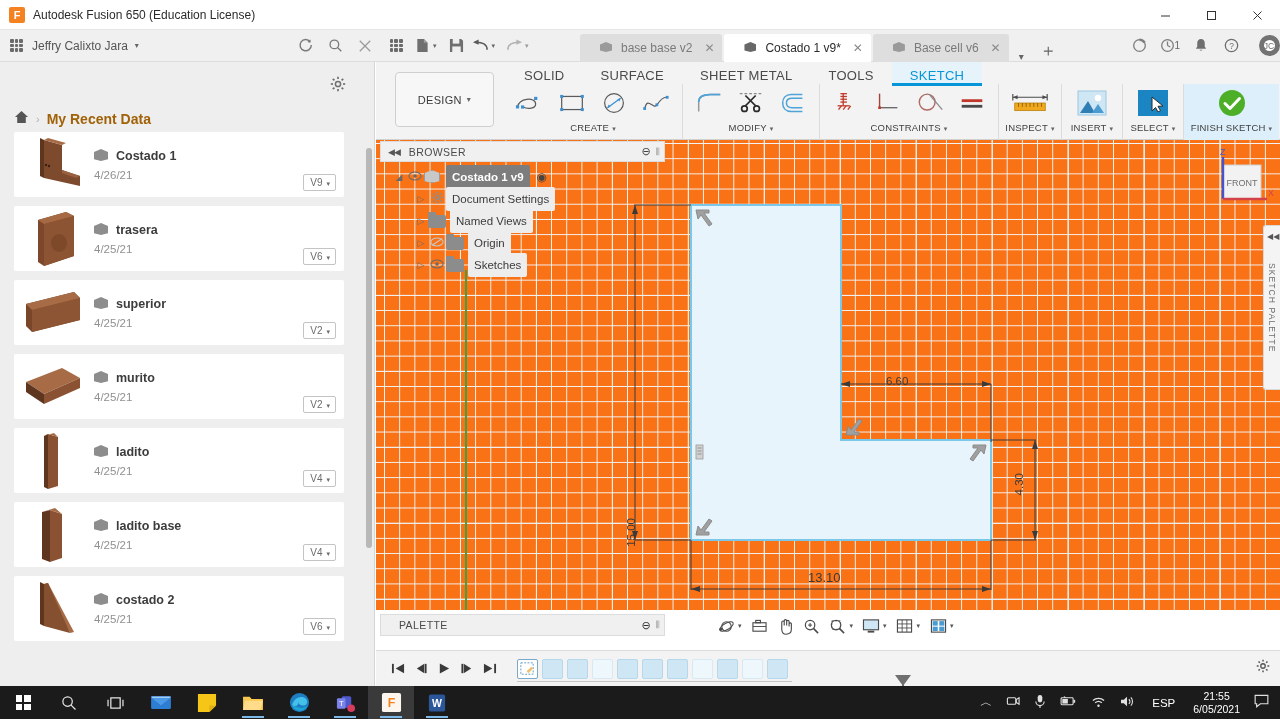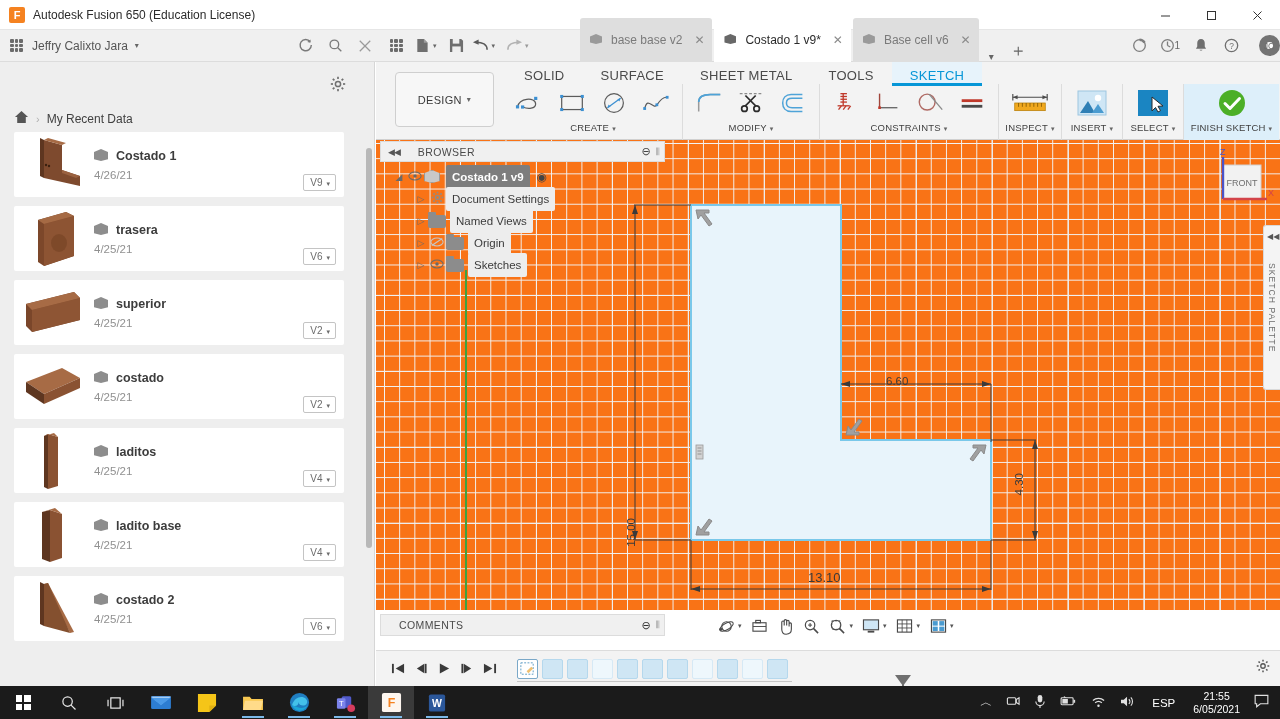--- a/index.html
+++ b/index.html
@@ -40,21 +40,21 @@
   .user-name { font-size:12px; color:#555; margin-left:9px; }
   .caret { font-size:8px; color:#666; margin-left:7px; }
 
   .topbar-right { margin-left:auto; display:flex; align-items:center; height:32px; }
   .tb-ico { width:30px; height:32px; display:flex; align-items:center; justify-content:center;
             color:#777; font-size:14px; }
 
   
   .tabs-row { position:absolute; left:380px; top:30px; height:32px; display:flex; align-items:flex-end; }
   .doc-tab {
-    height:44px; display:flex; align-items:center; padding:0 8px 0 10px;
+    height:28px; display:flex; align-items:center; padding:0 8px 0 20px;
     background:#dedede; color:#7a7a7a; font-size:12px;
     border-top-left-radius:3px; border-top-right-radius:3px; margin-right:2px;
   }
   .doc-tab.active { background:#fff; color:#2b2b2b; }
   .tab-cube { width:14px; height:12px; margin-right:7px; position:relative; }
   .tab-cube b {
     display:block; width:12px; height:10px; background:#9a9a9a;
     clip-path: polygon(0% 25%, 50% 0%, 100% 25%, 100% 85%, 50% 100%, 0% 85%);
   }
   .doc-tab.active .tab-cube b { background:#686868; }
@@ -64,21 +64,21 @@
 
   
   .data-panel {
     position:absolute; left:0; top:62px; width:375px; height:624px;
     background:#eeeeee; border-right:1px solid #d6d6d6;
   }
   .dp-gear { position:absolute; right:28px; top:14px; color:#707070; font-size:16px; }
   .dp-breadcrumb { position:absolute; left:14px; top:48px; display:flex; align-items:center; }
   .dp-home { font-size:14px; color:#555; }
   .dp-sep { color:#b0b0b0; font-size:11px; margin:0 7px; }
-  .dp-crumb { font-size:12px; font-weight:normal; color:#404040; }
+  .dp-crumb { font-size:14px; font-weight:bold; color:#a16207; }
 
   .dp-list { position:absolute; left:14px; top:70px; width:345px; height:680px; overflow:hidden; }
   .dp-item {
     position:relative; width:330px; height:65px; background:#fff;
     margin-bottom:9px; border-radius:2px; display:flex; align-items:center;
   }
   .dp-thumb { width:66px; height:60px; margin-left:6px; display:flex; align-items:center; justify-content:center; }
   .dp-meta { margin-left:8px; }
   .dp-name-row { display:flex; align-items:center; }
   .dp-cube { width:15px; height:13px; margin-right:7px; }
@@ -121,21 +121,21 @@
   .ricon { width:42px; height:36px; display:flex; align-items:center; justify-content:center; }
   .finish-group { background:#ddeffa; }
 
   
   .browser {
     position:absolute; left:380px; top:141px; width:285px; height:21px;
     background:#f0f0f0; border:1px solid #dcdcdc;
     display:flex; align-items:center;
   }
   .br-collapse { font-size:9px; color:#555; margin-left:7px; letter-spacing:-1px; }
-  .br-title { font-size:10.5px; color:#4a4a4a; margin-left:18px; letter-spacing:.4px; }
+  .br-title { font-size:10.5px; color:#4a4a4a; margin-left:9px; letter-spacing:.4px; }
   .br-dot { margin-left:auto; margin-right:5px; font-size:11px; color:#444; }
   .br-grip { margin-right:4px; font-size:10px; color:#999; }
 
   .br-tree { position:absolute; left:392px; top:166px; width:280px; }
   .br-row { display:flex; align-items:center; height:22px; font-size:11.5px; color:#3c3c3c; }
   .br-arrow { width:14px; text-align:center; font-size:9px; color:#6a6a6a; }
   .br-eye { width:18px; text-align:center; font-size:11px; color:#6a6a6a; }
   .br-eye.off { color:#c6c6c6; }
   .br-folder { width:18px; height:13px; margin-right:4px;
                background:#8c8c8c; border-radius:1px 2px 2px 2px; position:relative; }
@@ -358,21 +358,21 @@
             <path d="M5.4 12.4 A1.8 1.8 0 0 0 8.6 12.4 Z" fill="#6f6f6f"></path>
           </svg>
       </div>
       <div class="tb-ico">
         <svg width="15" height="15" viewBox="0 0 16 16">
             <circle cx="8" cy="8" r="6.6" fill="none" stroke="#6f6f6f" stroke-width="1.4"></circle>
             <text x="8" y="11.6" font-size="9" text-anchor="middle" fill="#6f6f6f" font-family="Liberation Sans">?</text>
           </svg>
       </div>
       <div style="width:34px;display:flex;align-items:center;justify-content:center;">
-        <div style="width:21px;height:21px;border-radius:50%;border:7px solid #737373;background:#fff;display:flex;align-items:center;justify-content:center;font-size:8.5px;color:#6a6a6a;margin-left:12px;">JC</div>
+        <div style="width:21px;height:21px;border-radius:50%;border:5px solid #737373;background:#fff;display:flex;align-items:center;justify-content:center;font-size:8.5px;color:#6a6a6a;margin-left:12px;">JC</div>
       </div>
     </div>
   </div>
 
   <div class="tabs-row">
     <div style="width:200px"></div>
     <div class="doc-tab">
       <span class="tab-cube">
           <b></b>
         </span>
@@ -502,21 +502,21 @@
             <polygon points="4,24 40,10 58,20 22,36" fill="#a76b45"></polygon>
             <polygon points="4,24 22,36 22,46 4,34" fill="#5e3620"></polygon>
             <polygon points="22,36 58,20 58,30 22,46" fill="#8a5232"></polygon>
           </svg>
         </div>
         <div class="dp-meta">
           <div class="dp-name-row">
             <span class="dp-cube">
                 <b></b>
               </span>
-            <span class="dp-name">costado</span>
+            <span class="dp-name">murito</span>
           </div>
           <div class="dp-date">4/25/21</div>
         </div>
         <div class="dp-ver">
           <span>V2</span><em>▾</em>
         </div>
       </div>
 
       <div class="dp-item">
         <div class="dp-thumb">
@@ -524,21 +524,21 @@
             <polygon points="26,2 36,5 36,54 26,57" fill="#8a5232"></polygon>
             <polygon points="22,4 26,2 26,57 22,55" fill="#5e3620"></polygon>
             <polygon points="22,4 32,1 36,5 26,2" fill="#a76b45"></polygon>
           </svg>
         </div>
         <div class="dp-meta">
           <div class="dp-name-row">
             <span class="dp-cube">
                 <b></b>
               </span>
-            <span class="dp-name">laditos</span>
+            <span class="dp-name">ladito</span>
           </div>
           <div class="dp-date">4/25/21</div>
         </div>
         <div class="dp-ver">
           <span>V4</span><em>▾</em>
         </div>
       </div>
 
       <div class="dp-item">
         <div class="dp-thumb">
@@ -941,21 +941,21 @@
             <ellipse cx="8" cy="5.5" rx="7" ry="4.5" fill="none" stroke="#6a6a6a" stroke-width="1.2"></ellipse>
             <circle cx="8" cy="5.5" r="2" fill="#6a6a6a"></circle>
           </svg>
       </span>
       <span class="br-folder"></span>
       <span class="br-label">Sketches</span>
     </div>
   </div>
 
   <div class="comments">
-    <span class="cm-title">COMMENTS</span>
+    <span class="cm-title">PALETTE</span>
     <span class="cm-dot">⊖</span>
     <span class="br-grip">⦀</span>
   </div>
 
   <div class="navbar-tools">
     <div class="nav-item">
       <div class="nav-ico">
         <svg width="17" height="17" viewBox="0 0 18 18">
             <circle cx="9" cy="9" r="5" fill="none" stroke="#4a4a4a" stroke-width="1.2"></circle>
             <ellipse cx="9" cy="9" rx="8" ry="3.4" fill="none" stroke="#4a4a4a" stroke-width="1.1" transform="rotate(-30 9 9)"></ellipse>

